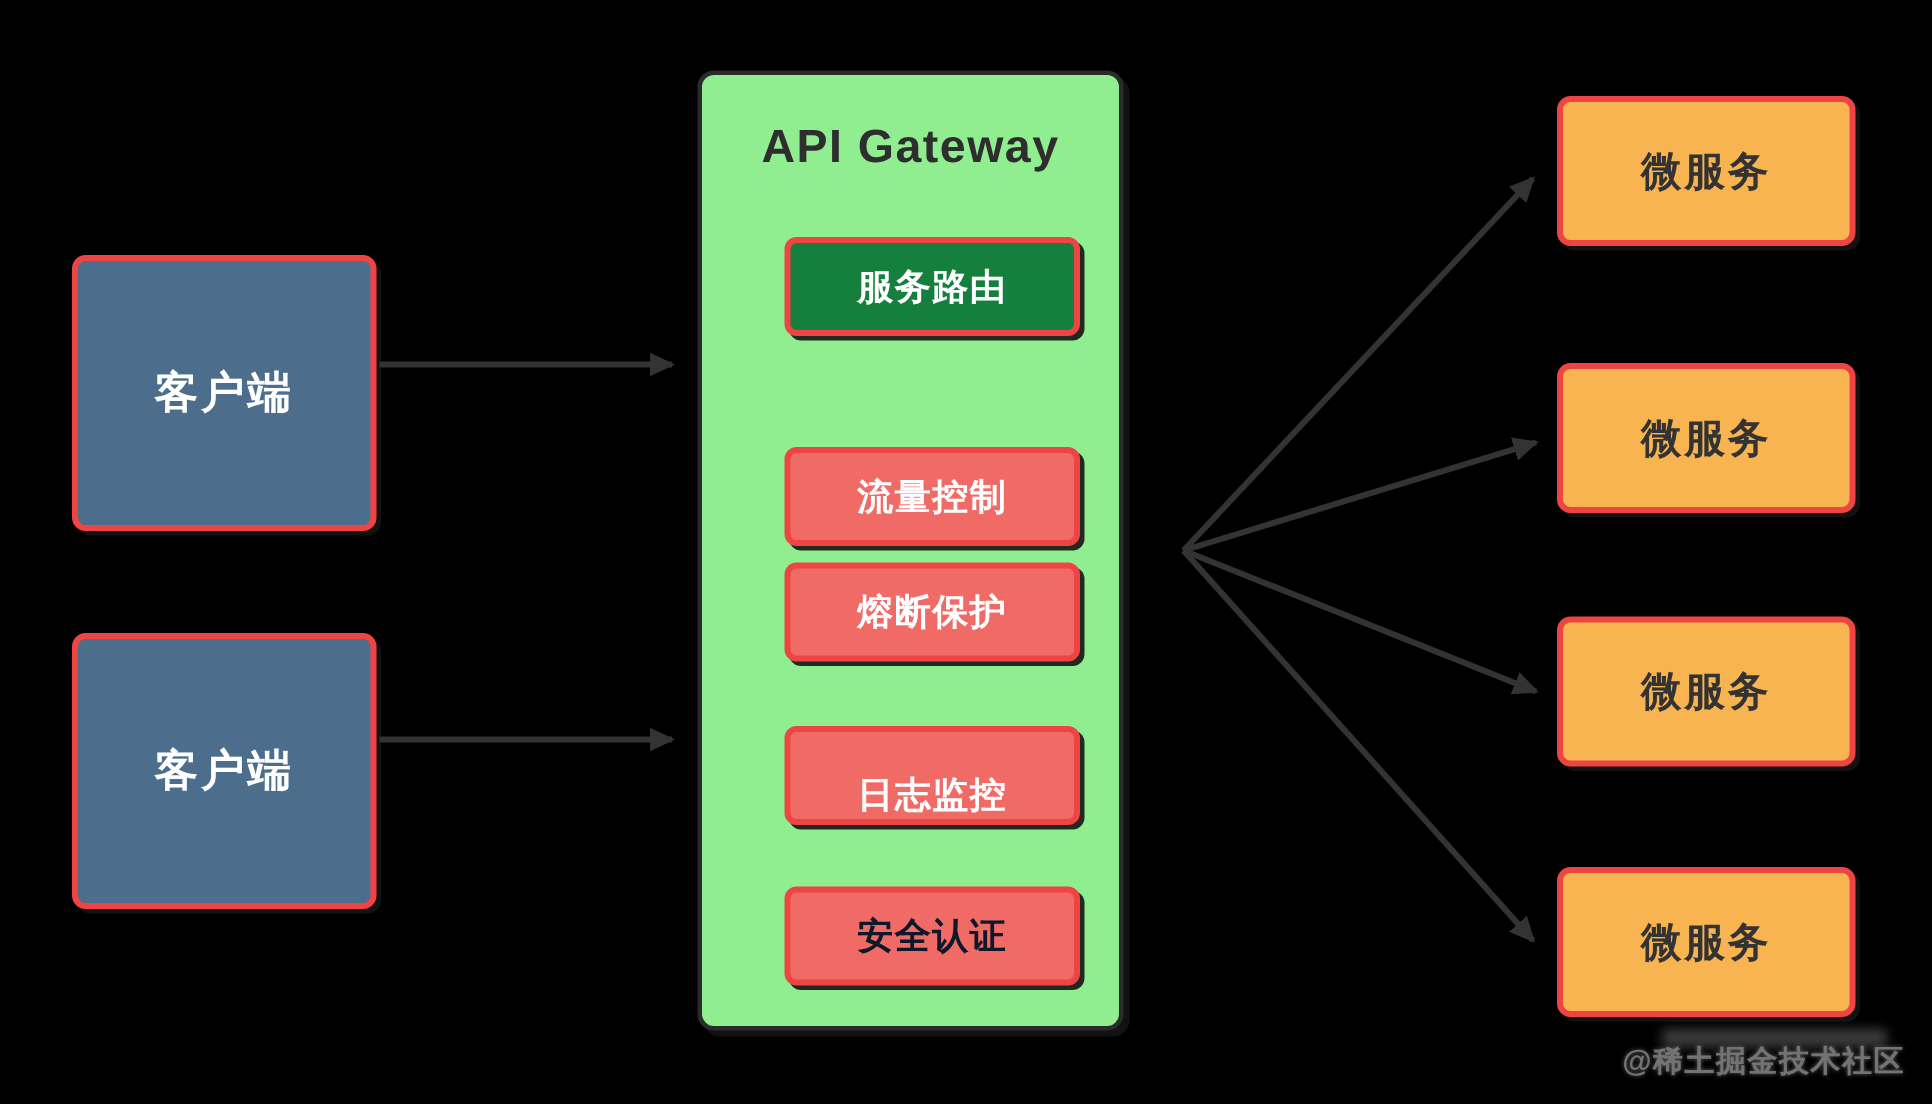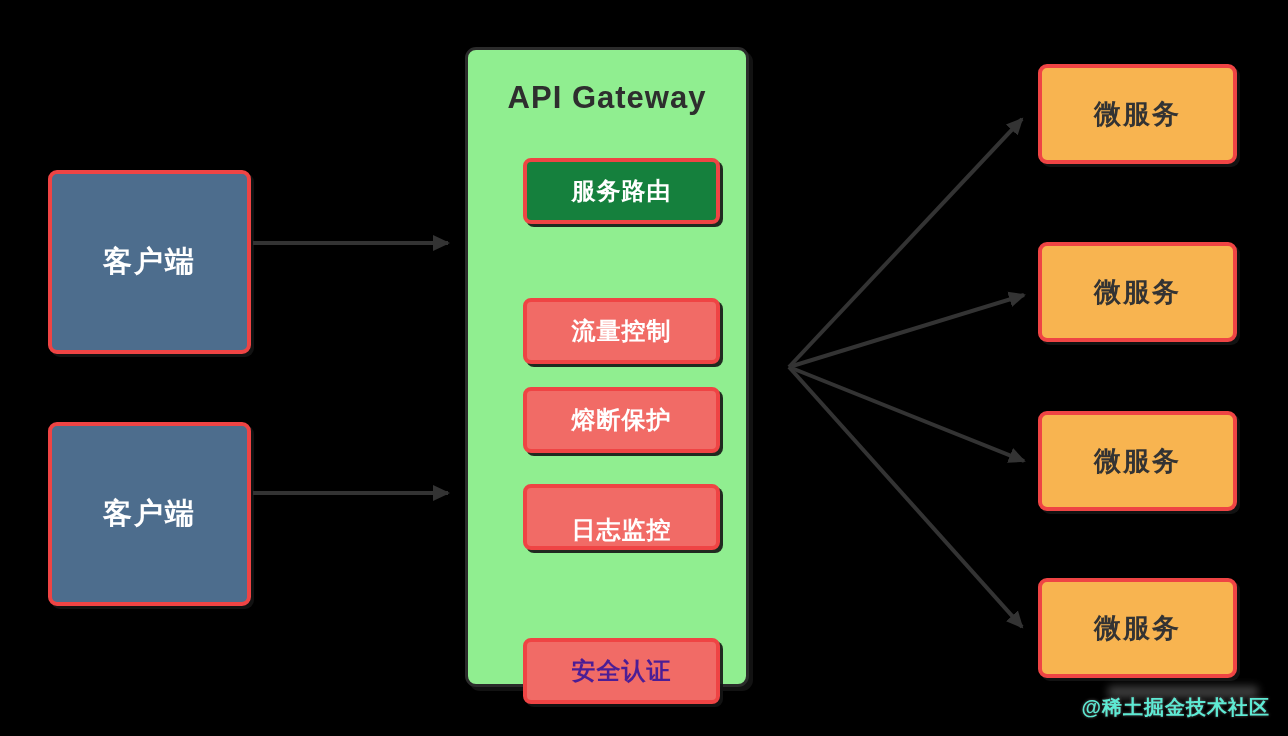--- a/index.html
+++ b/index.html
@@ -60,21 +60,21 @@
     position: absolute;
     left: 55px;
     width: 197px;
     height: 66px;
     font-size: 24px;
     letter-spacing: 1px;
     border-radius: 8px;
   }
   .f-0 { top: 108px; }
   .f-1 { top: 213px; margin-top: 35px; }
-  .f-2 { top: 337px; }
+  .f-2 { top: 325px; }
   .f-3 { top: 434px; align-items: flex-end; }
   .f-4 { top: 541px; }
   .micro {
     left: 1038px;
     width: 199px;
     height: 100px;
     font-size: 27px;
     letter-spacing: 2px;
   }
   .m-0 { top: 64px; }
@@ -131,21 +131,21 @@
     </div>
     <div class="node feature f-1" style="background: rgb(241, 107, 102); color: rgb(255, 255, 255);">
       <span>流量控制</span>
     </div>
     <div class="node feature f-2" style="background: rgb(241, 107, 102); color: rgb(255, 255, 255);">
       <span>熔断保护</span>
     </div>
     <div class="node feature f-3" style="background: rgb(241, 107, 102); color: rgb(255, 255, 255);">
       <span>日志监控</span>
     </div>
-    <div class="node feature f-4" style="background: rgb(241, 107, 102); color: #4c1d95; margin-top: 47px;">
+    <div class="node feature f-4" style="background: rgb(241, 107, 102); color: #0f172a;">
       <span>安全认证</span>
     </div>
   </div>
 
   <div class="node micro m-0" style="background: rgb(248, 180, 80); color: rgb(51, 51, 51);">
     <span>微服务</span>
   </div>
   <div class="node micro m-1" style="background: rgb(248, 180, 80); color: rgb(51, 51, 51);">
     <span>微服务</span>
   </div>
@@ -166,14 +166,14 @@
       <path d="M253 243 L448 243" marker-end="url(#ah)"></path>
       <path d="M253 493 L448 493" marker-end="url(#ah)"></path>
       <path d="M789 367 L1022 119" marker-end="url(#ah)"></path>
       <path d="M789 367 L1024 295" marker-end="url(#ah)"></path>
       <path d="M789 367 L1024 461" marker-end="url(#ah)"></path>
       <path d="M789 367 L1022 627" marker-end="url(#ah)"></path>
     </g>
   </svg>
 
   <div class="watermark-blur"></div>
-  <div class="watermark" style="color: #5eead4;">@稀土掘金技术社区</div>
+  <div class="watermark" style="color: #737373;">@稀土掘金技术社区</div>
 </div>
 
 </body></html>

